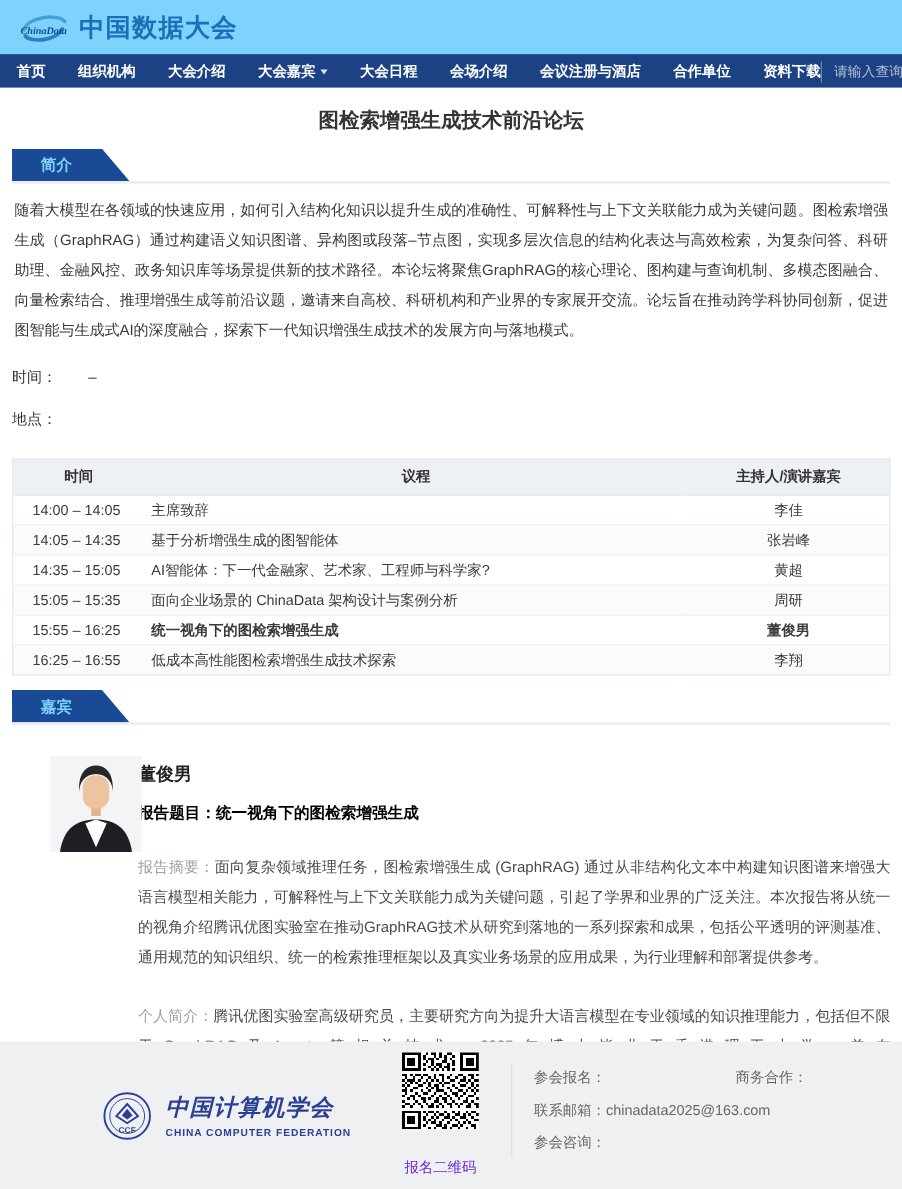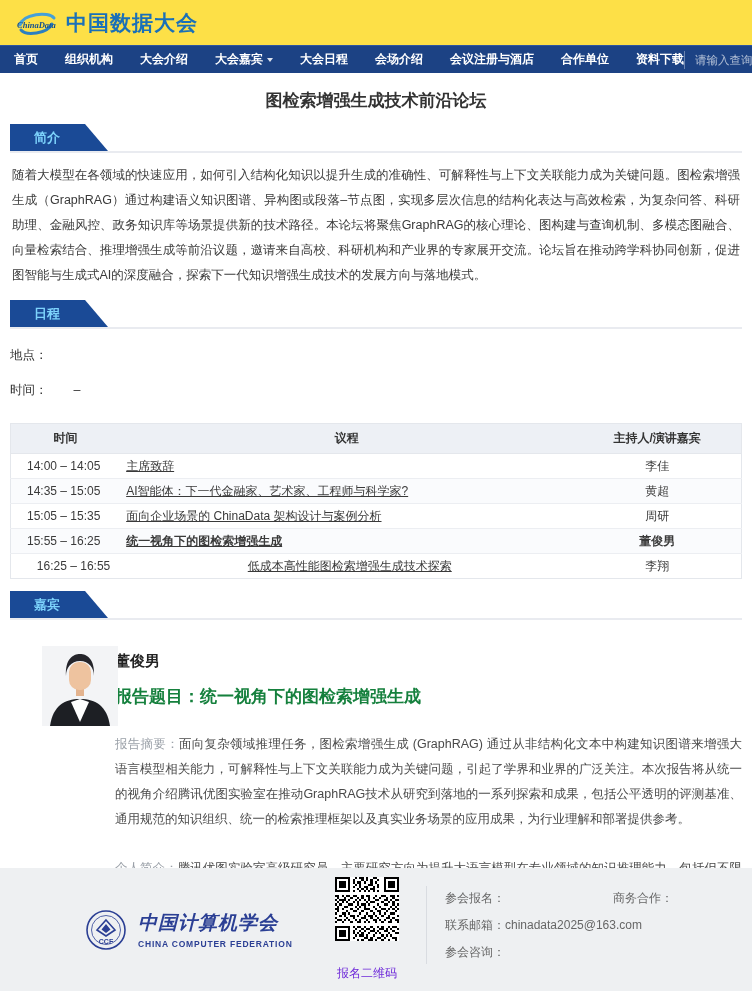--- a/index.html
+++ b/index.html
@@ -7,21 +7,21 @@
     --text-dark:#333333; --text-gray:#666666; --label-gray:#9aa0a8;
     --footer-bg:#eef0f2; --table-border:#e4e7ec; --table-head-bg:#edf0f5;
   }
   *{margin:0;padding:0;box-sizing:border-box;}
   html,body{background:#fff;}
   body{
     width:752px;height:991px;overflow:hidden;position:relative;
     font-family:"Liberation Sans","DejaVu Sans",sans-serif;color:var(--text-dark);
   }
   
-  .topbar{height:45px;display:flex;align-items:center;padding:0 14px;background:#fde047;}
+  .topbar{height:45px;display:flex;align-items:center;padding:0 14px;background:#7dd3fc;}
   .logo{display:flex;align-items:center;gap:8px;cursor:pointer;}
   .logo-swoosh{position:relative;width:44px;height:30px;}
   .logo-swoosh svg{display:block;}
   .logo-cn{font-size:21px;font-weight:bold;color:var(--logo-blue);letter-spacing:1px;font-family:"Liberation Sans","DejaVu Sans",sans-serif;}
   .top-right{margin-left:auto;display:flex;align-items:center;gap:14px;}
   .login-link{font-size:12.5px;color:#333;cursor:pointer;}
   .register-btn{font-size:12.5px;color:#fff;background:var(--btn-bg);border:none;border-radius:4px;padding:6px 13px;cursor:pointer;}
   
   .nav{height:28px;background:var(--nav-bg);display:flex;align-items:center;padding:0 14px;border-top:1px solid #2c55a0;}
   .nav-items{display:flex;align-items:flex-start;gap:27px;}
@@ -39,32 +39,32 @@
     height:27px;line-height:27px;width:98px;padding-left:24px;
     clip-path:polygon(0 0,calc(100% - 23px) 0,100% 100%,0 100%);
   }
   .para{font-size:12.5px;line-height:25px;color:#3a3a3a;margin:10px 2px 4px;text-align:justify;}
   .meta-line{font-size:12.5px;color:#333;margin-top:18px;}
   .meta-line .dash{margin-left:26px;}
   
   table.schedule{width:100%;border-collapse:collapse;margin-top:24px;border:1px solid var(--table-border);table-layout:fixed;font-size:12px;}
   table.schedule th{background:var(--table-head-bg);height:30px;font-weight:bold;color:#333;border-bottom:1px solid var(--table-border);}
   table.schedule td{height:25px;border-bottom:1px solid #eceef2;color:#3a3a3a;}
-  table.schedule tr:last-child td{border-bottom:none;text-align:center;}
+  table.schedule tr:last-child td{border-bottom:none;}
   table.schedule tbody tr:nth-child(even) td{background:#fafbfd;}
   .col-time{width:15%;} .col-agenda{width:62%;} .col-speaker{width:23%;}
-  td.time{padding-left:16px;} td.agenda{padding-left:6px;text-decoration:underline;} td.speaker,th{text-align:center;}
+  td.time{padding-left:16px;} td.agenda{padding-left:6px;} td.speaker,th{text-align:center;}
   th.h-time{text-align:center;} 
   tr.hl td.agenda, tr.hl td.speaker{font-weight:bold;}
   
   .guest{display:block;position:relative;margin-top:26px;min-height:90px;}
   .guest-photo{position:absolute;left:32px;top:0;width:76px;height:80px;overflow:hidden;background:#f3f4f6;}
   .guest-body{margin-left:105px;}
   .guest-name{font-size:15px;font-weight:bold;color:#222;padding-top:6px;}
-  .guest-topic{font-size:17px;font-weight:bold;color:#15803d;margin-top:14px;}
+  .guest-topic{font-size:13px;font-weight:bold;color:#000000;margin-top:14px;}
   .guest-para{font-size:12.5px;line-height:25px;color:#4a4a4a;text-align:justify;margin-top:24px;}
   .guest-para .plabel{color:var(--label-gray);}
   
   .footer{position:absolute;left:0;right:0;bottom:0;height:123px;background:var(--footer-bg);display:flex;align-items:center;padding:0 0 0 84px;}
   .ccf{display:flex;align-items:center;gap:10px;width:220px;}
   .ccf-seal{width:44px;height:44px;}
   .ccf-text .cn{font-family:"Liberation Serif","DejaVu Serif",serif;font-weight:bold;font-style:italic;font-size:19px;color:#2b3f94;letter-spacing:1px;white-space:nowrap;}
   .ccf-text .en{font-size:8.5px;font-weight:bold;color:#2b3f94;letter-spacing:.8px;margin-top:3px;white-space:nowrap;}
   .qr-wrap{width:90px;margin-left:18px;text-align:center;}
   .qr{width:64px;height:64px;background:#fff;margin:0 auto;}
@@ -129,48 +129,50 @@
 </div>
 
 <div class="main">
   <h1 class="page-title">图检索增强生成技术前沿论坛</h1>
 
   <div class="section-head">
     <span class="banner">简介</span>
   </div>
   <p class="para">随着大模型在各领域的快速应用，如何引入结构化知识以提升生成的准确性、可解释性与上下文关联能力成为关键问题。图检索增强生成（GraphRAG）通过构建语义知识图谱、异构图或段落–节点图，实现多层次信息的结构化表达与高效检索，为复杂问答、科研助理、金融风控、政务知识库等场景提供新的技术路径。本论坛将聚焦GraphRAG的核心理论、图构建与查询机制、多模态图融合、向量检索结合、推理增强生成等前沿议题，邀请来自高校、科研机构和产业界的专家展开交流。论坛旨在推动跨学科协同创新，促进图智能与生成式AI的深度融合，探索下一代知识增强生成技术的发展方向与落地模式。</p>
 
-  <div class="section-head">
-    <span class="banner">日程</span>
+  <div class="meta-line">
+    <span>时间：</span><span class="dash">–</span>
   </div>
   <div class="meta-line">
     <span>地点：</span><span></span>
-  </div>
-  <div class="meta-line">
-    <span>时间：</span><span class="dash">–</span>
   </div>
 
   <table class="schedule">
     <colgroup>
         <col class="col-time">
         <col class="col-agenda">
         <col class="col-speaker">
       </colgroup>
     <thead>
       <tr>
         <th class="h-time">时间</th>
         <th>议程</th>
         <th>主持人/演讲嘉宾</th>
       </tr>
     </thead>
     <tbody>
       <tr>
         <td class="time">14:00 – 14:05</td>
         <td class="agenda">主席致辞</td>
         <td class="speaker">李佳</td>
+      </tr>
+      <tr>
+        <td class="time">14:05 – 14:35</td>
+        <td class="agenda">基于分析增强生成的图智能体</td>
+        <td class="speaker">张岩峰</td>
       </tr>
       <tr>
         <td class="time">14:35 – 15:05</td>
         <td class="agenda">AI智能体：下一代金融家、艺术家、工程师与科学家?</td>
         <td class="speaker">黄超</td>
       </tr>
       <tr>
         <td class="time">15:05 – 15:35</td>
         <td class="agenda">面向企业场景的 ChinaData 架构设计与案例分析</td>
         <td class="speaker">周研</td>

